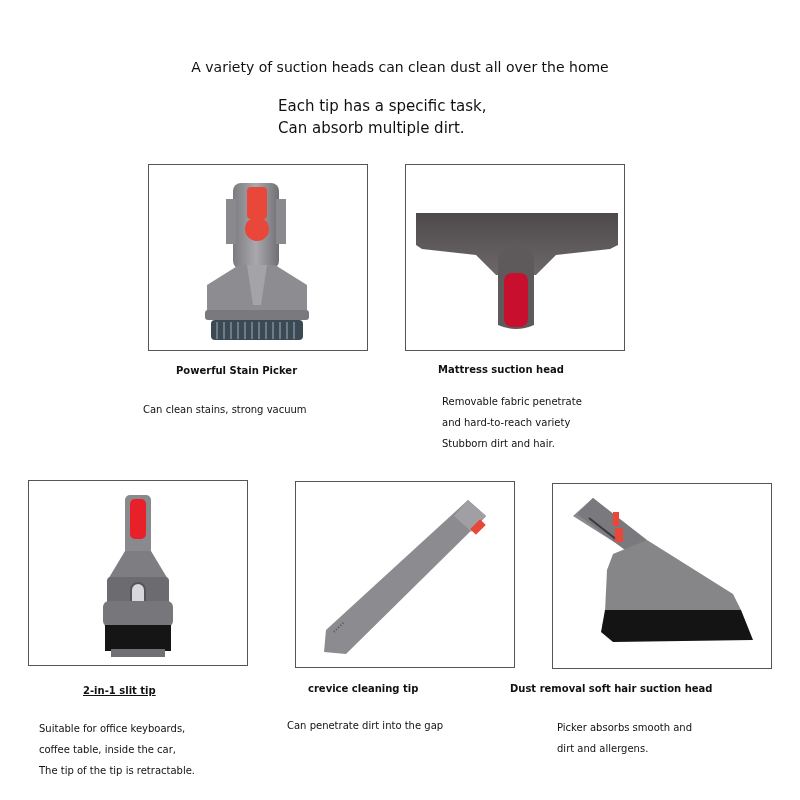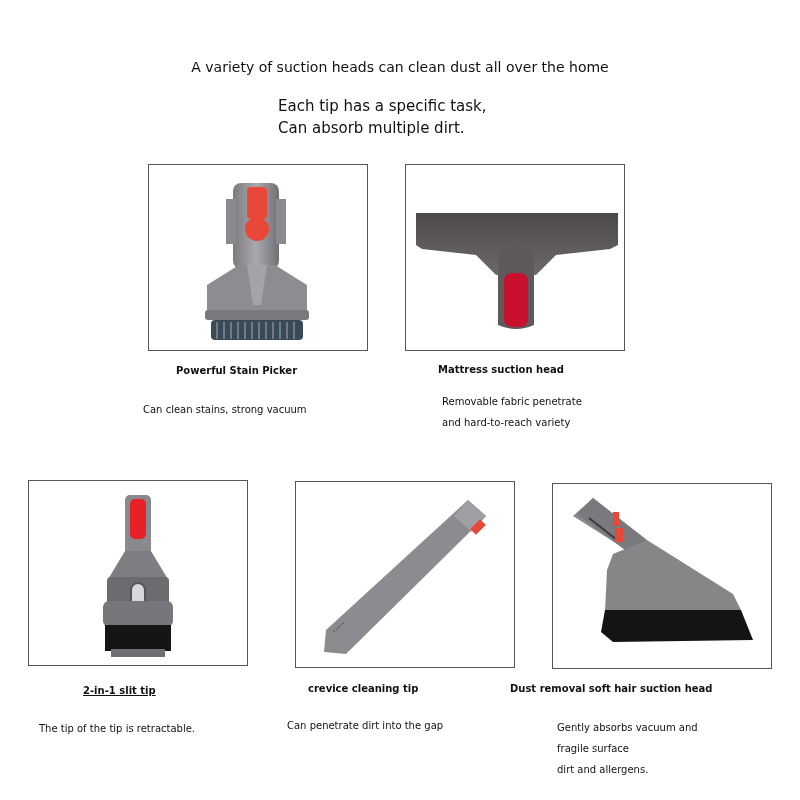--- a/index.html
+++ b/index.html
@@ -76,20 +76,21 @@
 
 <div class="abs title" style="left:176px;top:365px;">Powerful Stain Picker</div>
 <div class="abs title" style="left:438px;top:364px;">Mattress suction head</div>
 
 <div class="abs desc" style="left:143px;top:399px;">
   <div>Can clean stains, strong vacuum</div>
 </div>
 <div class="abs desc" style="left:442px;top:391px;">
   <div>Removable fabric penetrate</div>
   <div>and hard-to-reach variety</div>
+  <div>Stubborn dirt and hair.</div>
 </div>
 
 <div class="abs frame" style="left:28px;top:480px;width:220px;height:186px;">
   <svg width="217" height="183">
     <rect x="96" y="14" width="26" height="60" rx="5" fill="#8a8a8e"></rect>
     <rect x="101" y="18" width="16" height="40" rx="5" fill="#e8202a"></rect>
     <polygon points="96,70 122,70 140,100 78,100" fill="#7e7e82"></polygon>
     <rect x="78" y="96" width="62" height="46" rx="4" fill="#6b6b70"></rect>
     <rect x="102" y="102" width="14" height="34" rx="7" fill="#d8d8dc" stroke="#555" stroke-width="2"></rect>
     <rect x="74" y="120" width="70" height="26" rx="6" fill="#77777b"></rect>
@@ -117,22 +118,23 @@
     <polygon points="60,70 94,56 180,110 188,126 52,128 54,86" fill="#868689"></polygon>
     <polygon points="52,126 188,126 200,156 60,158 48,148" fill="#141414"></polygon>
   </svg>
 </div>
 
 <div class="abs title" style="left:83px;top:685px;text-decoration:underline;">2-in-1 slit tip</div>
 <div class="abs title" style="left:308px;top:683px;">crevice cleaning tip</div>
 <div class="abs title" style="left:510px;top:683px;">Dust removal soft hair suction head</div>
 
 <div class="abs desc" style="left:39px;top:718px;">
+  <div>Suitable for office keyboards,</div>
+  <div>coffee table, inside the car,</div>
   <div>The tip of the tip is retractable.</div>
 </div>
 <div class="abs desc" style="left:287px;top:715px;">
   <div>Can penetrate dirt into the gap</div>
 </div>
 <div class="abs desc" style="left:557px;top:717px;">
-  <div>Gently absorbs vacuum and</div>
-  <div>fragile surface</div>
+  <div>Picker absorbs smooth and</div>
   <div>dirt and allergens.</div>
 </div>
 
 </body></html>

